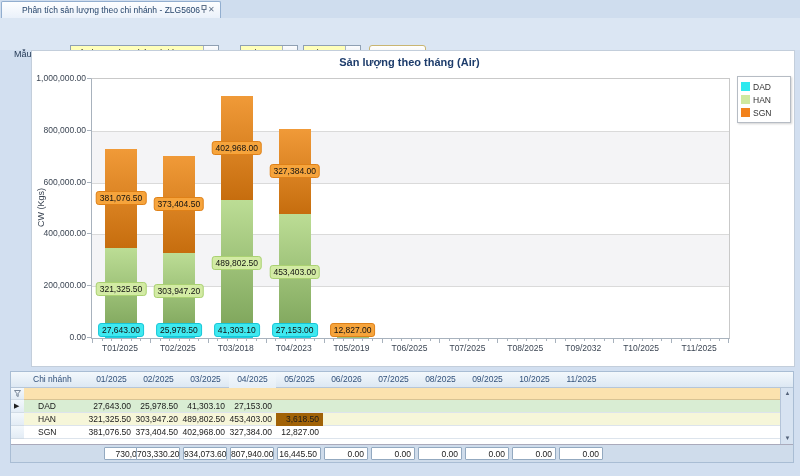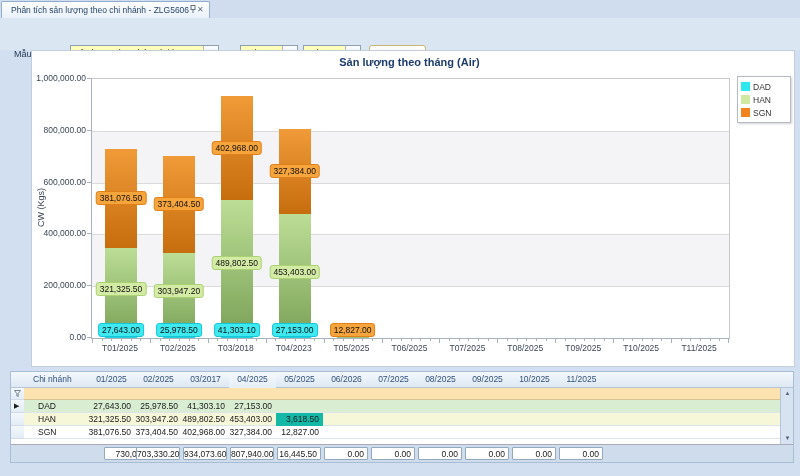--- a/index.html
+++ b/index.html
@@ -10,21 +10,21 @@
     -webkit-font-smoothing:antialiased;
     position:relative;
   }
   .abs{position:absolute;}
   
   .tabbar{left:0;top:0;width:800px;height:18px;background:#cfddee;border-bottom:1px solid #e7eef7;}
   .tab{
     position:absolute;left:1px;top:1px;height:16px;
     background:linear-gradient(#fdfeff,#eaf1fa);
     border:1px solid #92aecf;border-bottom:none;border-radius:2px 2px 0 0;
-    display:flex;align-items:center;padding:0 5px 0 9px;
+    display:flex;align-items:center;padding:0 5px 0 20px;
   }
   .tab-text{font-size:8.5px;color:#26456b;white-space:nowrap;}
   .tab-ico{font-size:8px;color:#5f7188;line-height:8px;cursor:default;}
   
   .toolbar{left:0;top:18px;width:800px;height:32px;background:#dbe6f3;}
   .tb-label{position:absolute;font-size:9px;color:#1f3552;top:31px;}
   .combo{
     position:absolute;top:27px;height:16px;border:1px solid #8fa0b3;background:#ffffb9;
     display:flex;align-items:stretch;box-sizing:border-box;
   }
@@ -263,35 +263,35 @@
     <div class="ytick-label" style="left: 0px; top: 125.6px;">600,000.00</div>
     <div class="ytick-mark" style="left: 55px; top: 130.6px;"></div>
     <div class="ytick-label" style="left: 0px; top: 73.8px;">800,000.00</div>
     <div class="ytick-mark" style="left: 55px; top: 78.8px;"></div>
     <div class="ytick-label" style="left: 0px; top: 22px;">1,000,000.00</div>
     <div class="ytick-mark" style="left: 55px; top: 27px;"></div>
     <div class="xlabel" style="left: 59px; width: 57.9091px; top: 292px;">T01/2025</div>
     <div class="xlabel" style="left: 116.909px; width: 57.9091px; top: 292px;">T02/2025</div>
     <div class="xlabel" style="left: 174.818px; width: 57.9091px; top: 292px;">T03/2018</div>
     <div class="xlabel" style="left: 232.727px; width: 57.9091px; top: 292px;">T04/2023</div>
-    <div class="xlabel" style="left: 290.636px; width: 57.9091px; top: 292px;">T05/2025</div>
+    <div class="xlabel" style="left: 290.636px; width: 57.9091px; top: 292px;">T05/2019</div>
     <div class="xlabel" style="left: 348.545px; width: 57.9091px; top: 292px;">T06/2025</div>
     <div class="xlabel" style="left: 406.455px; width: 57.9091px; top: 292px;">T07/2025</div>
     <div class="xlabel" style="left: 464.364px; width: 57.9091px; top: 292px;">T08/2025</div>
-    <div class="xlabel" style="left: 522.273px; width: 57.9091px; top: 292px;">T09/2025</div>
+    <div class="xlabel" style="left: 522.273px; width: 57.9091px; top: 292px;">T09/2032</div>
     <div class="xlabel" style="left: 580.182px; width: 57.9091px; top: 292px;">T10/2025</div>
     <div class="xlabel" style="left: 638.091px; width: 57.9091px; top: 292px;">T11/2025</div>
   </div>
 
 <div class="abs grid" id="grid">
     <div class="g-cell hdr" style="left: 0px; top: 0px; width: 14px; height: 16px;"></div>
     <div class="g-cell hdr" style="left: 13px; top: 0px; width: 65px; height: 16px; text-align: left; padding-left: 9px;">Chi nhánh</div>
     <div class="g-cell hdr" style="left: 77px; top: 0px; width: 48px; height: 16px;">01/2025</div>
     <div class="g-cell hdr" style="left: 124px; top: 0px; width: 48px; height: 16px;">02/2025</div>
-    <div class="g-cell hdr" style="left: 171px; top: 0px; width: 48px; height: 16px;">03/2017</div>
+    <div class="g-cell hdr" style="left: 171px; top: 0px; width: 48px; height: 16px;">03/2025</div>
     <div class="g-cell hdr" style="left: 218px; top: 0px; width: 48px; height: 28px;">04/2025</div>
     <div class="g-cell hdr" style="left: 265px; top: 0px; width: 48px; height: 16px;">05/2025</div>
     <div class="g-cell hdr" style="left: 312px; top: 0px; width: 48px; height: 16px;">06/2026</div>
     <div class="g-cell hdr" style="left: 359px; top: 0px; width: 48px; height: 16px;">07/2025</div>
     <div class="g-cell hdr" style="left: 406px; top: 0px; width: 48px; height: 16px;">08/2025</div>
     <div class="g-cell hdr" style="left: 453px; top: 0px; width: 48px; height: 16px;">09/2025</div>
     <div class="g-cell hdr" style="left: 500px; top: 0px; width: 48px; height: 16px;">10/2025</div>
     <div class="g-cell hdr" style="left: 547px; top: 0px; width: 48px; height: 16px;">11/2025</div>
     <div class="g-cell hdr" style="left: 594px; top: 0px; width: 188px; height: 16px; border-right: none;"></div>
     <div class="g-cell rowhdr" style="left: 0px; top: 16px; width: 14px; height: 12px;">
@@ -327,21 +327,21 @@
     <div class="g-cell num" style="left: 453px; top: 28px; width: 48px; height: 13px; background: rgb(217, 237, 211); border-right: 1px solid rgb(214, 222, 232); border-bottom: 1px solid rgb(221, 228, 236); line-height: 13px;"></div>
     <div class="g-cell num" style="left: 500px; top: 28px; width: 48px; height: 13px; background: rgb(217, 237, 211); border-right: 1px solid rgb(214, 222, 232); border-bottom: 1px solid rgb(221, 228, 236); line-height: 13px;"></div>
     <div class="g-cell num" style="left: 547px; top: 28px; width: 48px; height: 13px; background: rgb(217, 237, 211); border-right: 1px solid rgb(214, 222, 232); border-bottom: 1px solid rgb(221, 228, 236); line-height: 13px;"></div>
     <div class="g-cell" style="left: 594px; top: 28px; width: 175px; height: 13px; background: rgb(217, 237, 211); border-bottom: 1px solid rgb(221, 228, 236);"></div>
     <div class="g-cell rowhdr" style="left: 0px; top: 41px; width: 14px; height: 13px;"></div>
     <div class="g-cell" style="left: 13px; top: 41px; width: 65px; height: 13px; background: rgb(246, 246, 217); border-right: 1px solid rgb(214, 222, 232); border-bottom: 1px solid rgb(221, 228, 236); padding-left: 14px; line-height: 13px;">HAN</div>
     <div class="g-cell num" style="left: 77px; top: 41px; width: 48px; height: 13px; background: rgb(246, 246, 217); border-right: 1px solid rgb(214, 222, 232); border-bottom: 1px solid rgb(221, 228, 236); line-height: 13px;">321,325.50</div>
     <div class="g-cell num" style="left: 124px; top: 41px; width: 48px; height: 13px; background: rgb(246, 246, 217); border-right: 1px solid rgb(214, 222, 232); border-bottom: 1px solid rgb(221, 228, 236); line-height: 13px;">303,947.20</div>
     <div class="g-cell num" style="left: 171px; top: 41px; width: 48px; height: 13px; background: rgb(246, 246, 217); border-right: 1px solid rgb(214, 222, 232); border-bottom: 1px solid rgb(221, 228, 236); line-height: 13px;">489,802.50</div>
     <div class="g-cell num" style="left: 218px; top: 41px; width: 48px; height: 13px; background: rgb(246, 246, 217); border-right: 1px solid rgb(214, 222, 232); border-bottom: 1px solid rgb(221, 228, 236); line-height: 13px;">453,403.00</div>
-    <div class="g-cell num" style="left: 265px; top: 41px; width: 48px; height: 14px; background: #14b8a6; border-right: 1px solid rgb(214, 222, 232); border-bottom: 1px solid rgb(221, 228, 236); line-height: 13px;">3,618.50</div>
+    <div class="g-cell num" style="left: 265px; top: 41px; width: 48px; height: 14px; background: #a16207; border-right: 1px solid rgb(214, 222, 232); border-bottom: 1px solid rgb(221, 228, 236); line-height: 13px;">3,618.50</div>
     <div class="g-cell num" style="left: 312px; top: 41px; width: 48px; height: 13px; background: rgb(246, 246, 217); border-right: 1px solid rgb(214, 222, 232); border-bottom: 1px solid rgb(221, 228, 236); line-height: 13px;"></div>
     <div class="g-cell num" style="left: 359px; top: 41px; width: 48px; height: 13px; background: rgb(246, 246, 217); border-right: 1px solid rgb(214, 222, 232); border-bottom: 1px solid rgb(221, 228, 236); line-height: 13px;"></div>
     <div class="g-cell num" style="left: 406px; top: 41px; width: 48px; height: 13px; background: rgb(246, 246, 217); border-right: 1px solid rgb(214, 222, 232); border-bottom: 1px solid rgb(221, 228, 236); line-height: 13px;"></div>
     <div class="g-cell num" style="left: 453px; top: 41px; width: 48px; height: 13px; background: rgb(246, 246, 217); border-right: 1px solid rgb(214, 222, 232); border-bottom: 1px solid rgb(221, 228, 236); line-height: 13px;"></div>
     <div class="g-cell num" style="left: 500px; top: 41px; width: 48px; height: 13px; background: rgb(246, 246, 217); border-right: 1px solid rgb(214, 222, 232); border-bottom: 1px solid rgb(221, 228, 236); line-height: 13px;"></div>
     <div class="g-cell num" style="left: 547px; top: 41px; width: 48px; height: 13px; background: rgb(246, 246, 217); border-right: 1px solid rgb(214, 222, 232); border-bottom: 1px solid rgb(221, 228, 236); line-height: 13px;"></div>
     <div class="g-cell" style="left: 594px; top: 41px; width: 175px; height: 13px; background: rgb(246, 246, 217); border-bottom: 1px solid rgb(221, 228, 236);"></div>
     <div class="g-cell rowhdr" style="left: 0px; top: 54px; width: 14px; height: 13px;"></div>
     <div class="g-cell" style="left: 13px; top: 54px; width: 65px; height: 13px; background: rgb(255, 255, 255); border-right: 1px solid rgb(214, 222, 232); border-bottom: 1px solid rgb(221, 228, 236); padding-left: 14px; line-height: 13px;">SGN</div>
     <div class="g-cell num" style="left: 77px; top: 54px; width: 48px; height: 13px; background: rgb(255, 255, 255); border-right: 1px solid rgb(214, 222, 232); border-bottom: 1px solid rgb(221, 228, 236); line-height: 13px;">381,076.50</div>

